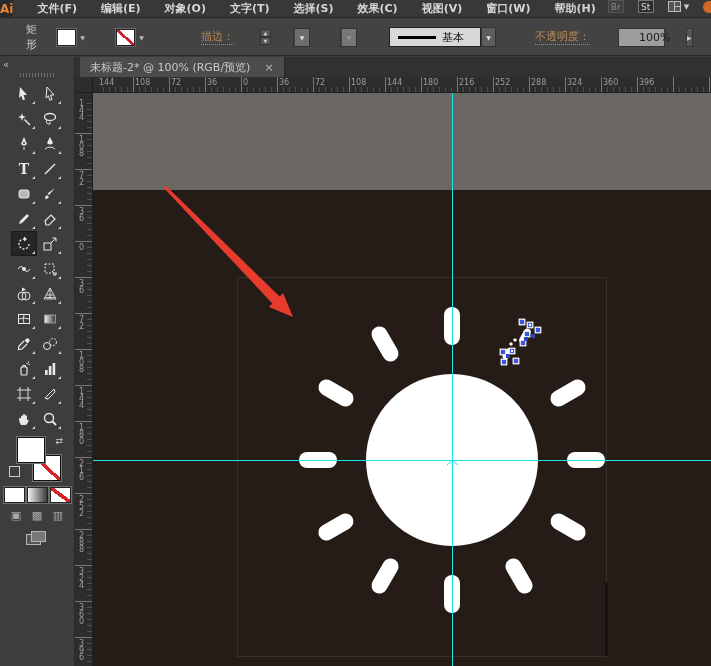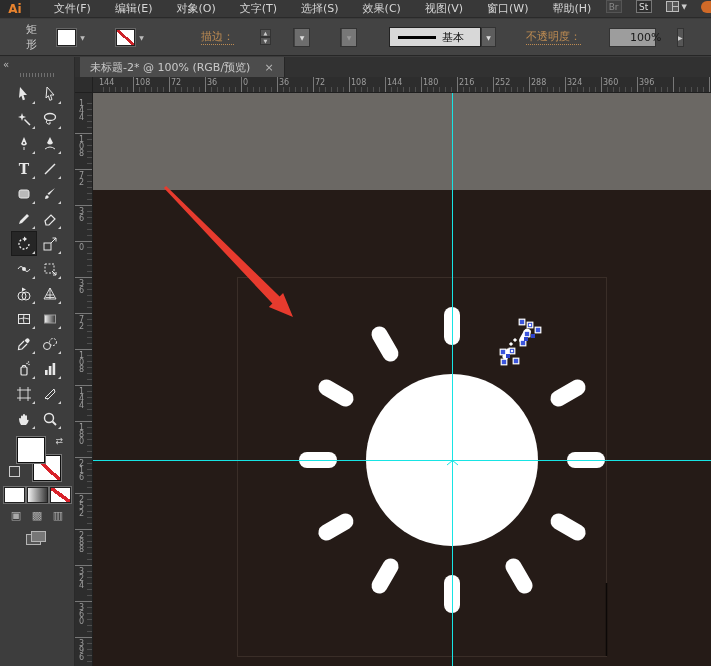--- a/index.html
+++ b/index.html
@@ -5,21 +5,21 @@
   * { margin:0; padding:0; box-sizing:border-box; }
   html,body { width:711px; height:666px; overflow:hidden; background:#333;
     font-family:"DejaVu Sans","Liberation Sans",sans-serif; }
   .app { position:relative; width:711px; height:666px; background:#3c3c3c; }
 
   
   .menubar { position:absolute; top:0; left:0; right:0; height:18px; background:#383838;
     display:flex; align-items:flex-start; border-bottom:1px solid #2a2a2a; }
   .ai-logo { width:30px; height:18px; background:#2b2b2b; color:#e8832e; font-weight:bold;
     font-size:12px; display:flex; align-items:center; justify-content:center; }
-  .menu-items { display:flex; align-items:center; height:100%; margin-left:12px; flex:1; }
+  .menu-items { display:flex; align-items:center; height:100%; margin-left:12px; flex:1;font-weight:bold; }
   .menu-item { color:#d6d6d6; font-size:11px; padding:0 12px; line-height:18px; cursor:default; white-space:nowrap; }
   .menubar-right { display:flex; align-items:center; gap:14px; margin-right:6px; }
   .mini-app-btn { font-size:9px; color:#888; border:1px solid #555; background:#404040;
     width:16px; height:13px; display:flex; align-items:center; justify-content:center; }
   .mini-app-btn.bright { color:#ddd; border-color:#777; background:#2e2e2e; }
   .ws-switcher { display:flex; align-items:center; gap:3px; color:#ccc; }
   .ws-grid { width:13px; height:11px; border:1px solid #bbb; position:relative; background:#555; }
   .ws-grid::before { content:""; position:absolute; left:5px; top:0; bottom:0; width:1px; background:#bbb; }
   .ws-grid::after { content:""; position:absolute; left:5px; right:0; top:4px; height:1px; background:#bbb; }
   .ws-caret { font-size:7px; color:#ccc; }
@@ -176,21 +176,21 @@
     <div class="field wide">
         <span class="fdd" style="background:#777;color:#999">▼</span>
       </div>
     <div class="brush-combo">
       <div class="brush-face">
         <span class="brush-line"></span>
         <span class="bname">基本</span>
       </div>
       <div class="brush-dd">▼</div>
     </div>
-    <span class="hot-label" style="margin-left:10px">不透明度：</span>
+    <span class="hot-label" style="margin-left:19px">不透明度：</span>
     <div class="opacity-field">100%</div>
     <div class="next-btn">▶</div>
     <span class="style-label">样式</span>
   </div>
 
   <div class="tabbar">
     <div class="tab">
       <span>未标题-2* @ 100% (RGB/预览)</span>
       <span class="tab-close">×</span>
     </div>

